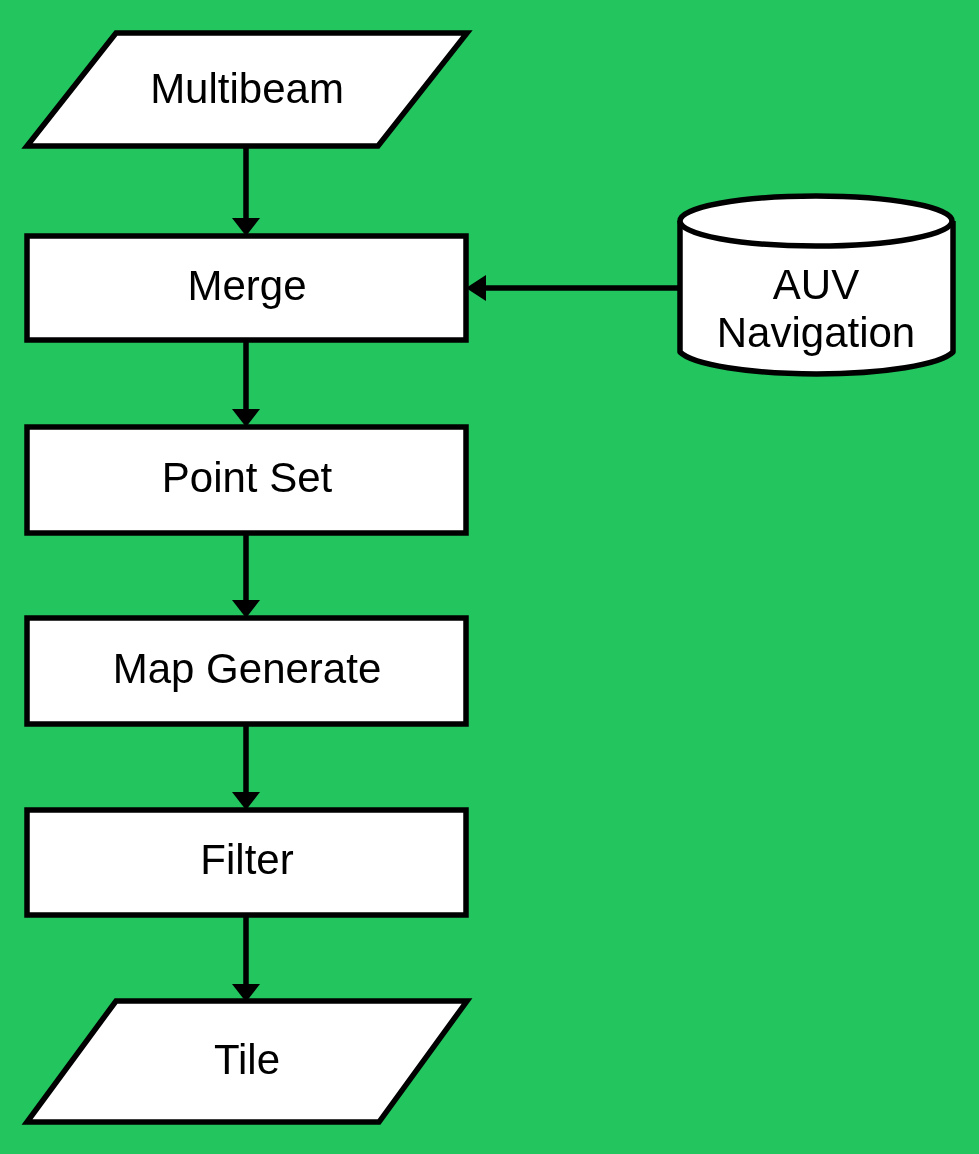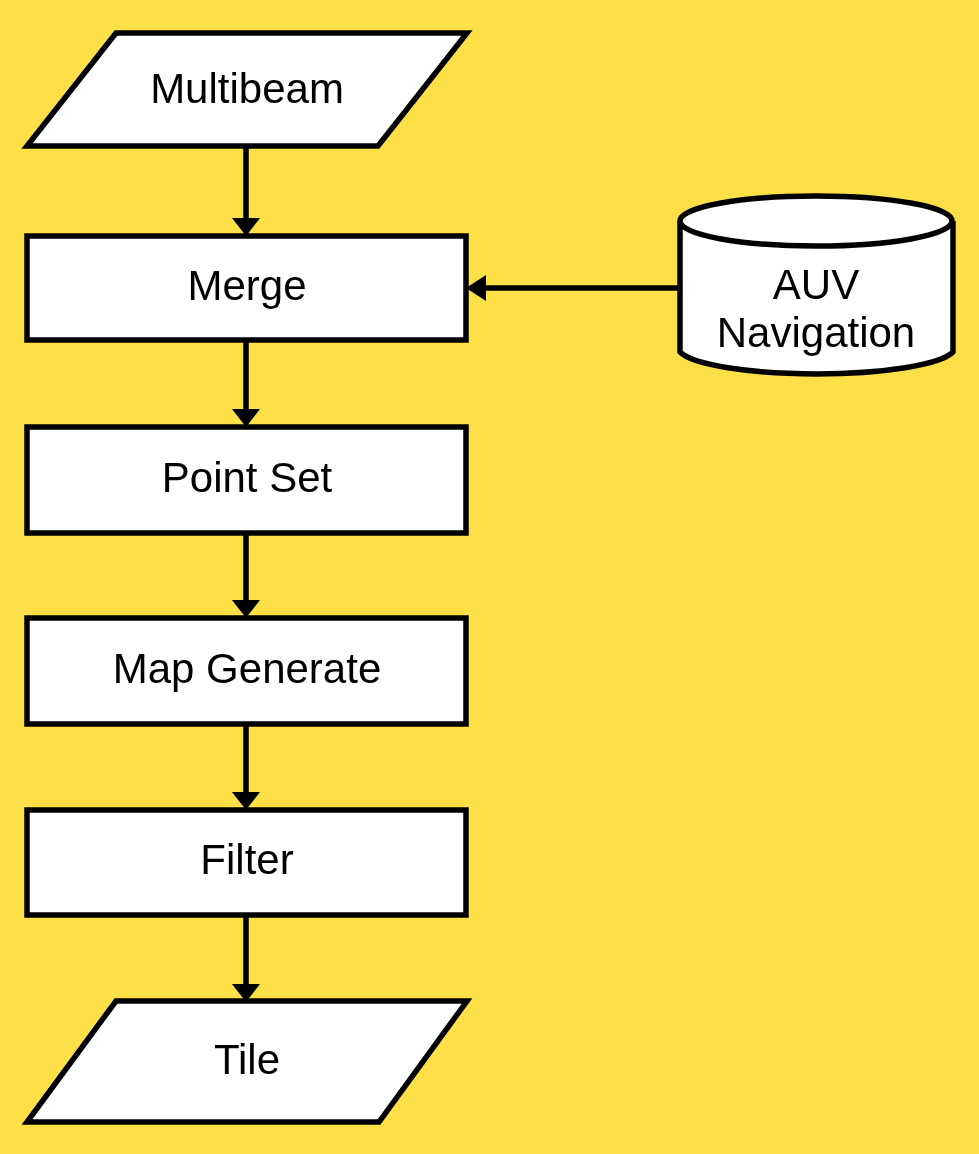--- a/index.html
+++ b/index.html
@@ -8,21 +8,21 @@
     padding: 0;
     background: #ffffff;
   }
   body {
     font-family: "Liberation Sans", sans-serif;
   }
   #canvas-wrap {
     position: relative;
     width: 979px;
     height: 1154px;
-    background: #fde047;
+    background: #22c55e;
     overflow: hidden;
   }
   svg#flowchart {
     display: block;
     width: 979px;
     height: 1154px;
   }
   .node-shape {
     fill: #ffffff;
     stroke: #000000;

